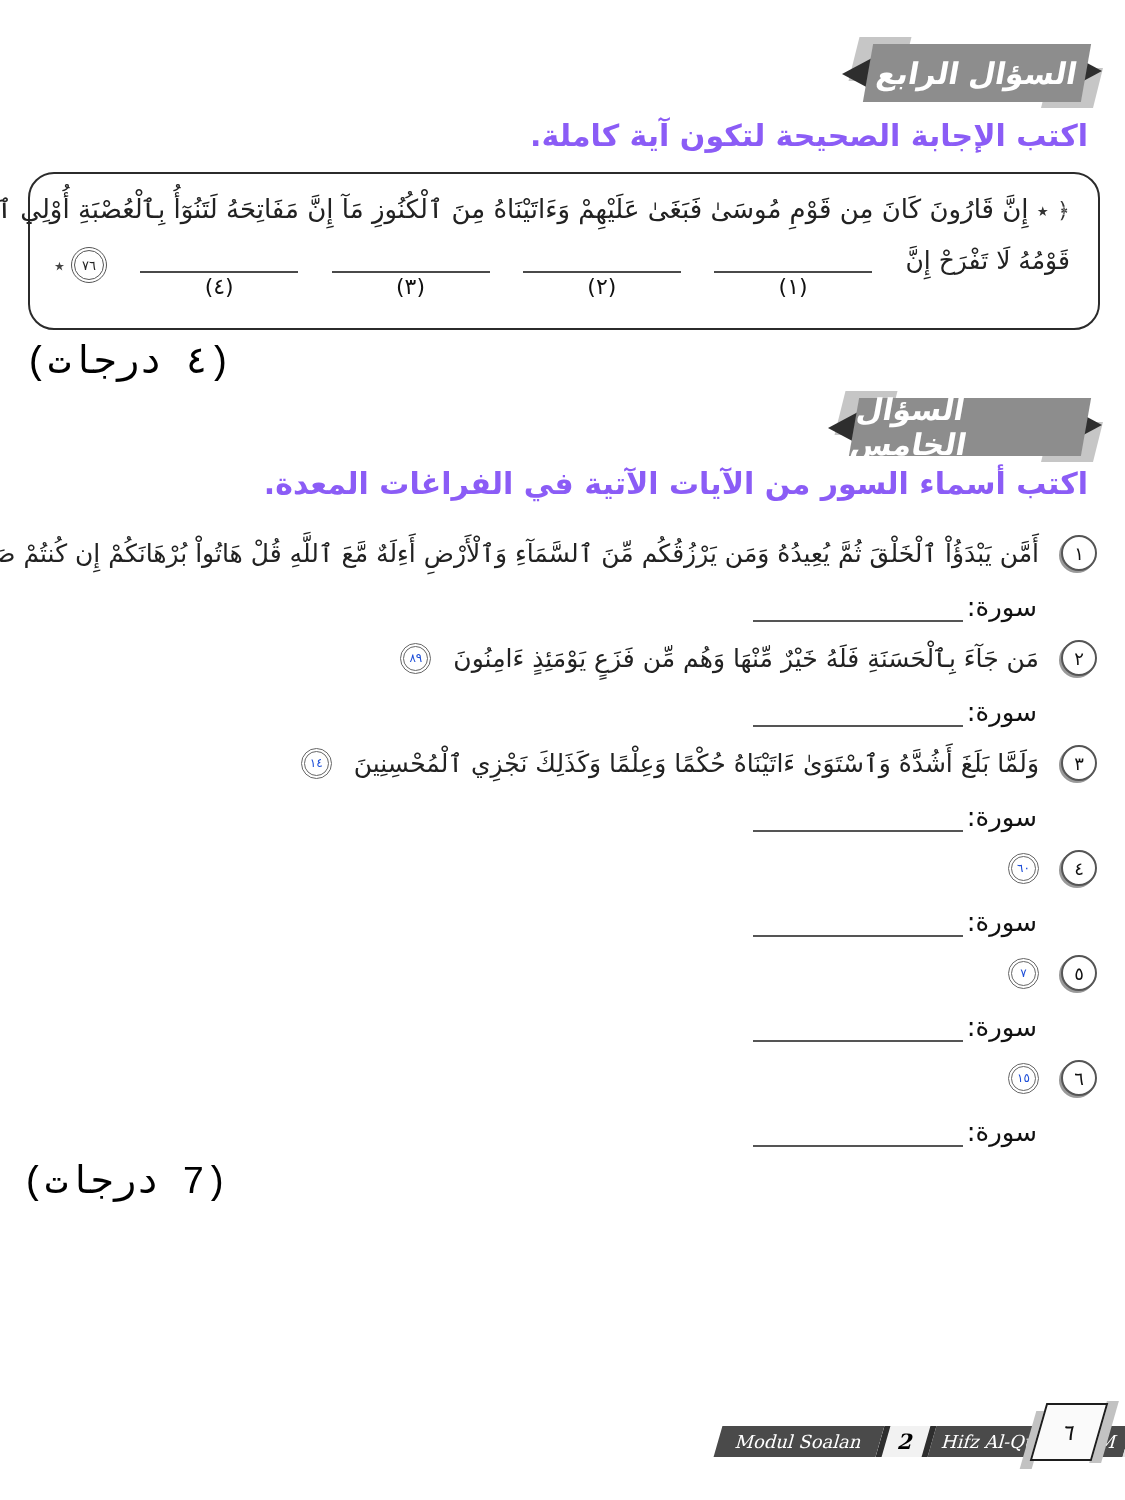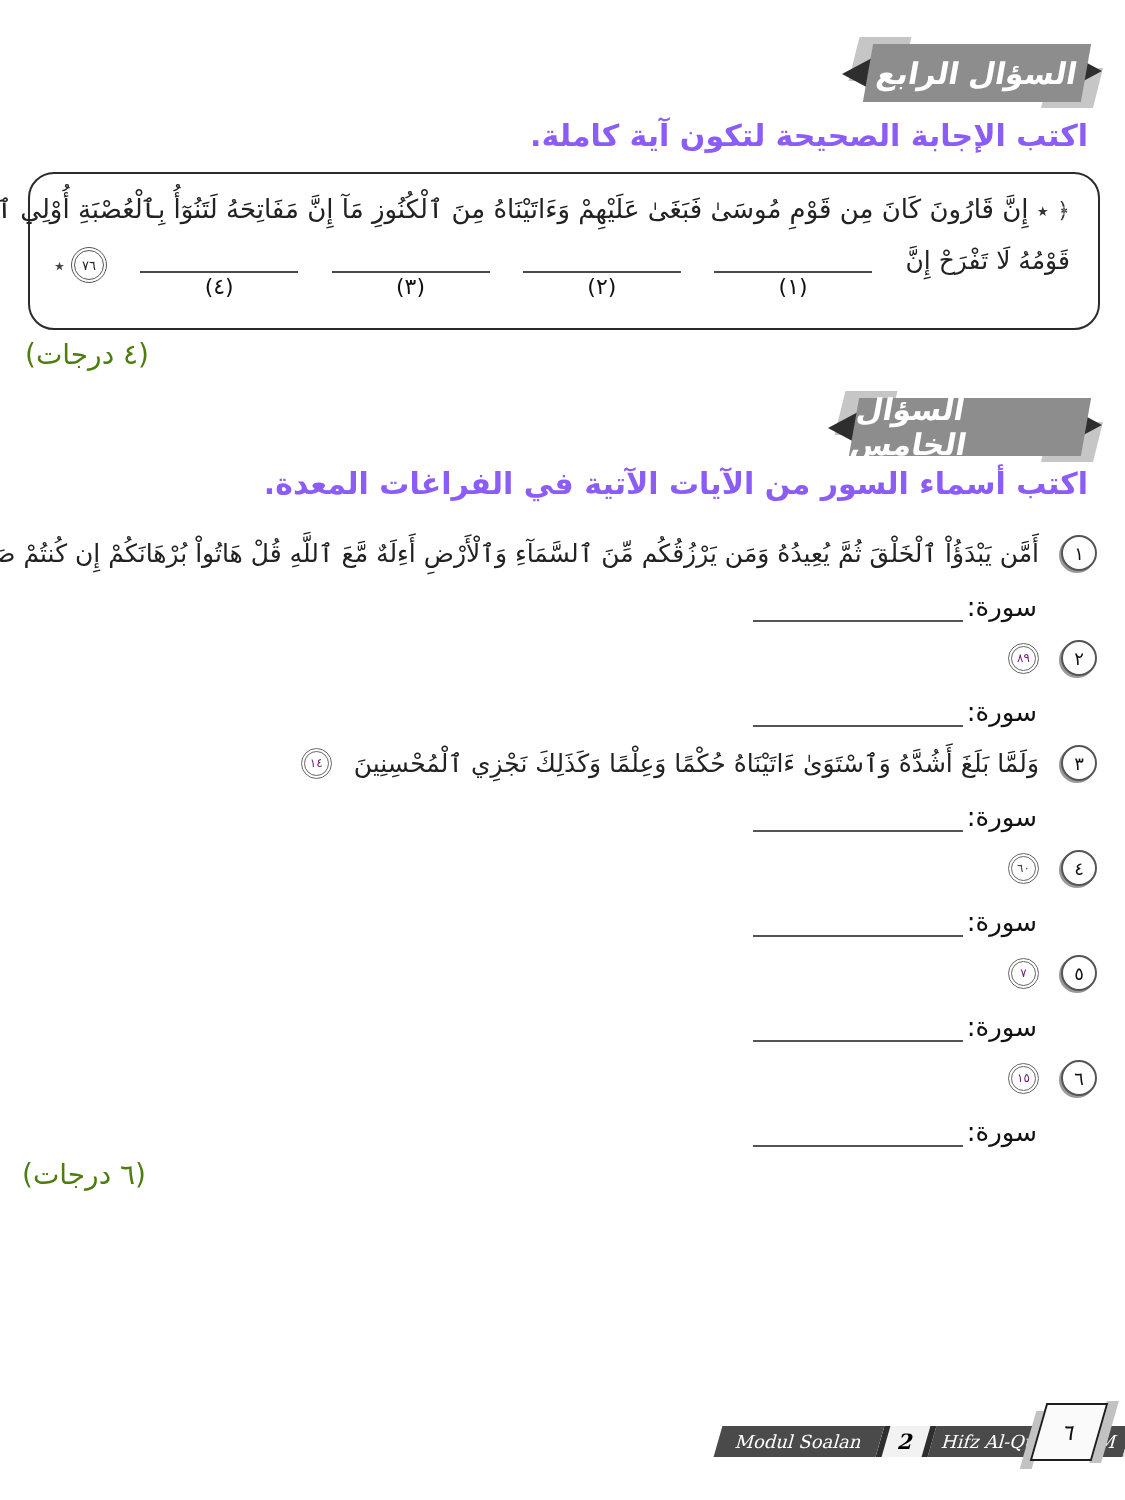--- a/index.html
+++ b/index.html
@@ -39,36 +39,36 @@
   .blankgrp { display:flex; flex-direction:column; width:158px; }
   .bline { height:28px; border-bottom:2px solid #4a4a4a; }
   .blabel { text-align:center; font-size:22px; margin-top:1px; color:#111; }
   .ayagrp { display:flex; align-items:center; gap:6px; margin-top:2px; }
   .aya-circle { display:inline-flex; align-items:center; justify-content:center;
       width:36px; height:36px; border:4px double #555; border-radius:50%;
       font-size:13px; color:#222; background:#fff; }
   .flower { font-size:20px; color:#444; }
 
   
-  .marks { position:absolute; direction:rtl; font-size:28px; color:#4d7c0f; }
+  .marks { position:absolute; direction:rtl; font-size:38px; color:#000000;font-family:Liberation Mono, monospace; }
   .marks.m4 { left:25px; top:338px; }
   .marks.m6 { left:22px; top:1158px; }
 
   
   .q5list { position:absolute; left:0; top:522px; width:1125px; }
   .q5-item { height:105px; }
   .verse-row { direction:rtl; display:flex; align-items:center; gap:22px;
       padding-right:28px; font-size:25px; color:#222; height:62px; white-space:nowrap; }
   .item-num { display:inline-flex; align-items:center; justify-content:center; flex:none;
       width:36px; height:36px; border:2px solid #555; border-radius:50%;
       font-size:18px; color:#111; box-shadow:-2px 2px 0 #999; background:#fff; }
   .verse-text { line-height:1.4; }
   .aya-sm { display:inline-flex; align-items:center; justify-content:center; flex:none;
       width:31px; height:31px; border:4px double #666; border-radius:50%;
-      font-size:12px; color:#701a75; background:#fff; }
+      font-size:12px; color:#1d4ed8; background:#fff; }
   .sura-row { direction:rtl; display:flex; align-items:flex-end; gap:4px;
       margin:2px 88px 0 0; justify-content:flex-start; font-size:26px; color:#111; height:36px; }
   .sura-line { width:210px; border-bottom:2px solid #555; height:30px; }
 
   
   .footer-bar { position:absolute; left:718px; top:1426px; height:31px; display:flex;
       font-family:"DejaVu Serif", serif; font-size:18px; }
   .fseg { display:flex; align-items:center; justify-content:center; transform:skewX(-16deg); }
   .fseg.dark { background:#4a4a4a; color:#fff; }
   .fseg.white2 { background:#f2f2f2; color:#000; font-weight:bold; font-size:21px;
@@ -156,20 +156,21 @@
       </div>
       <div class="sura-row">
         <span>سورة:</span>
         <span class="sura-line"></span>
       </div>
     </div>
 
     <div class="q5-item">
       <div class="verse-row">
         <span class="item-num">٢</span>
+        <span class="verse-text">مَن جَآءَ بِٱلْحَسَنَةِ فَلَهُ خَيْرٌ مِّنْهَا وَهُم مِّن فَزَعٍ يَوْمَئِذٍ ءَامِنُونَ</span>
         <span class="aya-sm">٨٩</span>
       </div>
       <div class="sura-row">
         <span>سورة:</span>
         <span class="sura-line"></span>
       </div>
     </div>
 
     <div class="q5-item">
       <div class="verse-row">
@@ -211,21 +212,21 @@
         <span class="aya-sm">١٥</span>
       </div>
       <div class="sura-row">
         <span>سورة:</span>
         <span class="sura-line"></span>
       </div>
     </div>
 
   </div>
 
-  <div class="marks m6">(٦ درجات)</div>
+  <div class="marks m6">(7 درجات)</div>
 
   <div class="footer-bar">
     <div class="fseg dark s1">Modul Soalan</div>
     <div class="fseg white2 s2">2</div>
     <div class="fseg dark s3">Hifz Al-Quran SPM</div>
     <div class="fseg light s4">Kertas 2</div>
   </div>
 
   <div class="page-tab">
     <span class="tab-shadow-r"></span>

